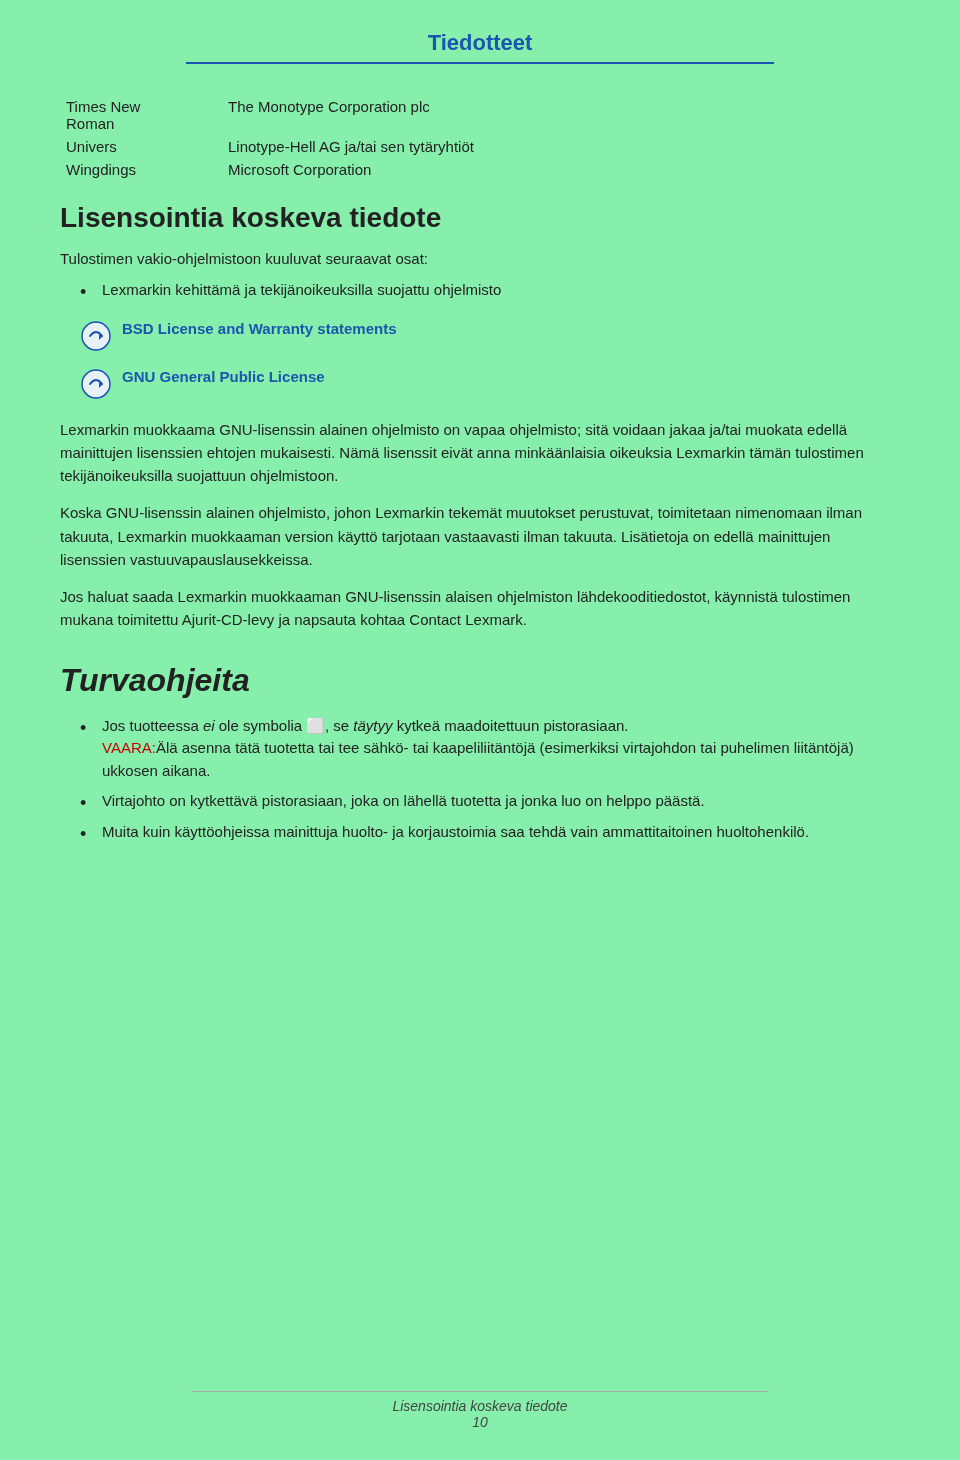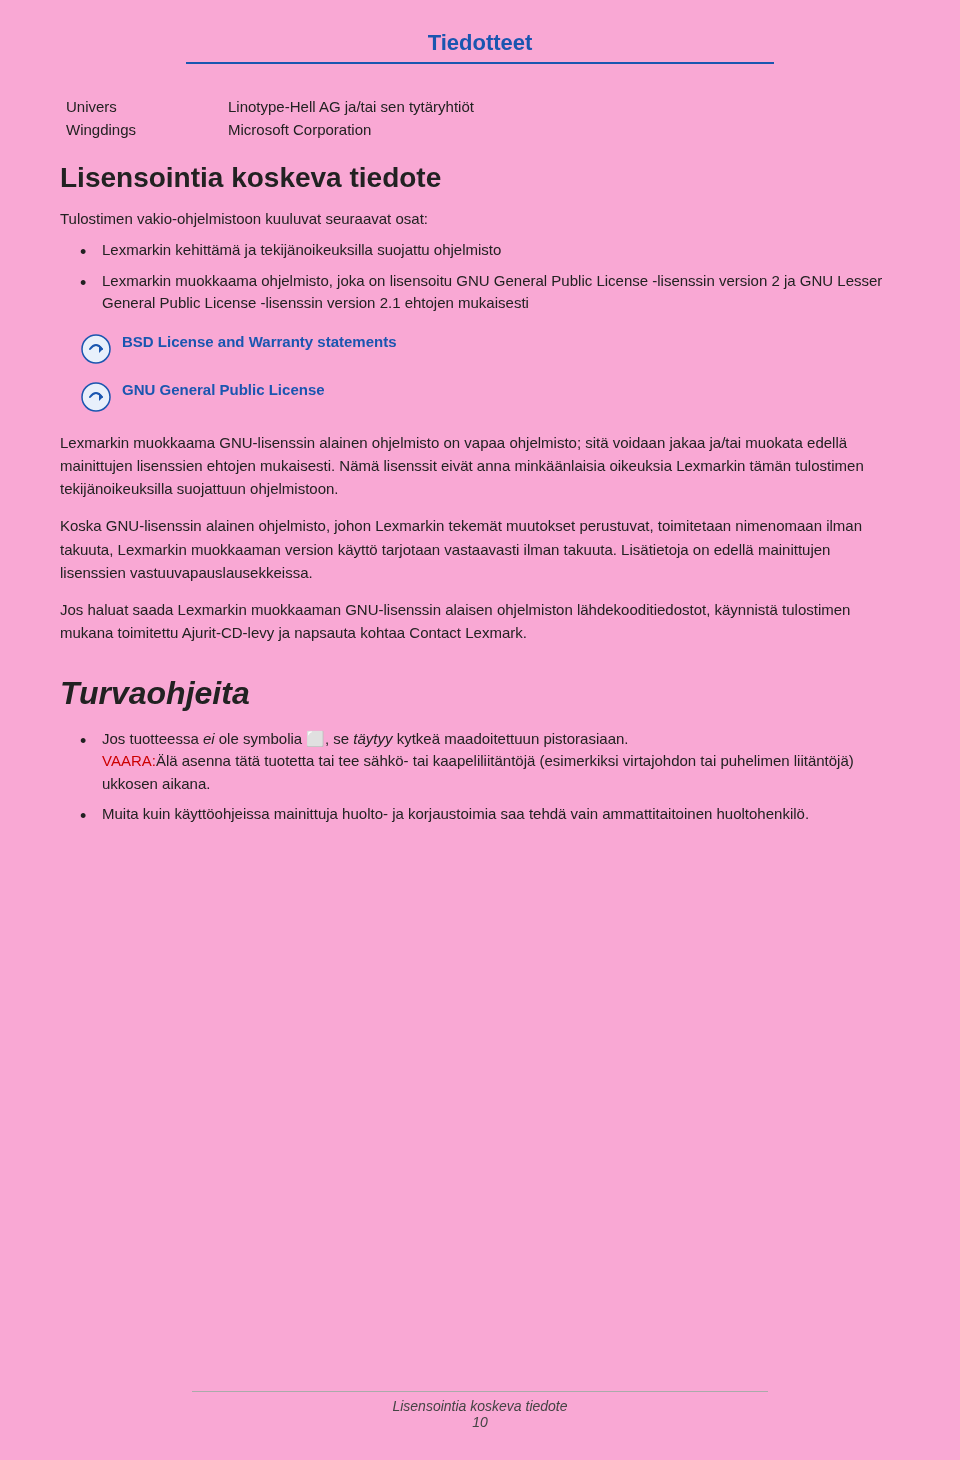--- a/index.html
+++ b/index.html
@@ -14,21 +14,21 @@
       font-size: 15px;
       color: #222222;
       width: 960px;
       min-height: 1460px;
       position: relative;
     }
 
     .page-container {
       width: 960px;
       min-height: 1460px;
-      background: #f9a8d4;
+      background: #86efac;
       padding: 30px 60px 80px 60px;
       position: relative;
     }
 
     .page-header {
       text-align: center;
       margin-bottom: 30px;
     }
 
     .page-title {
@@ -164,39 +164,42 @@
 <body>
 
 <div class="page-container">
 
   <div class="page-header">
     <span class="page-title">Tiedotteet</span>
   </div>
 
   <table class="trademark-table">
     <tbody id="trademark-rows">
+        <tr>
+          <td>Times New<br>Roman</td>
+          <td>The Monotype Corporation plc</td>
+        </tr>
         <tr>
           <td>Univers</td>
           <td>Linotype-Hell AG ja/tai sen tytäryhtiöt</td>
         </tr>
         <tr>
           <td>Wingdings</td>
           <td>Microsoft Corporation</td>
         </tr>
       </tbody>
   </table>
 
 
   <h2 class="section-title">Lisensointia koskeva tiedote</h2>
 
   <p class="section-subtitle">Tulostimen vakio-ohjelmistoon kuuluvat seuraavat osat:</p>
 
   <ul class="bullet-list" id="license-bullets">
       <li>Lexmarkin kehittämä ja tekijänoikeuksilla suojattu ohjelmisto</li>
-      <li>Lexmarkin muokkaama ohjelmisto, joka on lisensoitu GNU General Public License -lisenssin version 2 ja GNU Lesser General Public License -lisenssin version 2.1 ehtojen mukaisesti</li>
     </ul>
 
 
   <div class="link-section" id="link-section">
       <div class="link-item">
       <svg class="link-icon" viewBox="0 0 32 32" xmlns="http://www.w3.org/2000/svg">
         <circle cx="16" cy="16" r="14" fill="#e8f0fb" stroke="#1a56b0" stroke-width="1.5"></circle>
         <path d="M10 16 Q16 8 22 16" fill="none" stroke="#1a56b0" stroke-width="2" stroke-linecap="round"></path>
         <polygon points="19,12 23,16 19,20" fill="#1a56b0"></polygon>
       </svg>
@@ -215,20 +218,21 @@
   <div id="license-paragraphs">
       <p class="body-text">Lexmarkin muokkaama GNU-lisenssin alainen ohjelmisto on vapaa ohjelmisto; sitä voidaan jakaa ja/tai muokata edellä mainittujen lisenssien ehtojen mukaisesti. Nämä lisenssit eivät anna minkäänlaisia oikeuksia Lexmarkin tämän tulostimen tekijänoikeuksilla suojattuun ohjelmistoon.</p>
       <p class="body-text">Koska GNU-lisenssin alainen ohjelmisto, johon Lexmarkin tekemät muutokset perustuvat, toimitetaan nimenomaan ilman takuuta, Lexmarkin muokkaaman version käyttö tarjotaan vastaavasti ilman takuuta. Lisätietoja on edellä mainittujen lisenssien vastuuvapauslausekkeissa.</p>
       <p class="body-text">Jos haluat saada Lexmarkin muokkaaman GNU-lisenssin alaisen ohjelmiston lähdekooditiedostot, käynnistä tulostimen mukana toimitettu Ajurit-CD-levy ja napsauta kohtaa Contact Lexmark.</p>
     </div>
 
   <h2 class="turvaohjeita-title">Turvaohjeita</h2>
 
   <ul class="bullet-list" id="safety-bullets">
       <li>Jos tuotteessa <em>ei</em> ole symbolia ⬜, se <em>täytyy</em> kytkeä maadoitettuun pistorasiaan.<br><span class="vaara-text">VAARA:</span>Älä asenna tätä tuotetta tai tee sähkö- tai kaapeliliitäntöjä (esimerkiksi virtajohdon tai puhelimen liitäntöjä) ukkosen aikana.</li>
+      <li>Virtajohto on kytkettävä pistorasiaan, joka on lähellä tuotetta ja jonka luo on helppo päästä.</li>
       <li>Muita kuin käyttöohjeissa mainittuja huolto- ja korjaustoimia saa tehdä vain ammattitaitoinen huoltohenkilö.</li>
     </ul>
 
   <div class="page-footer">
     <hr class="footer-divider">
     <span>Lisensointia koskeva tiedote</span>
     <br>
     <span>10</span>
   </div>
 

